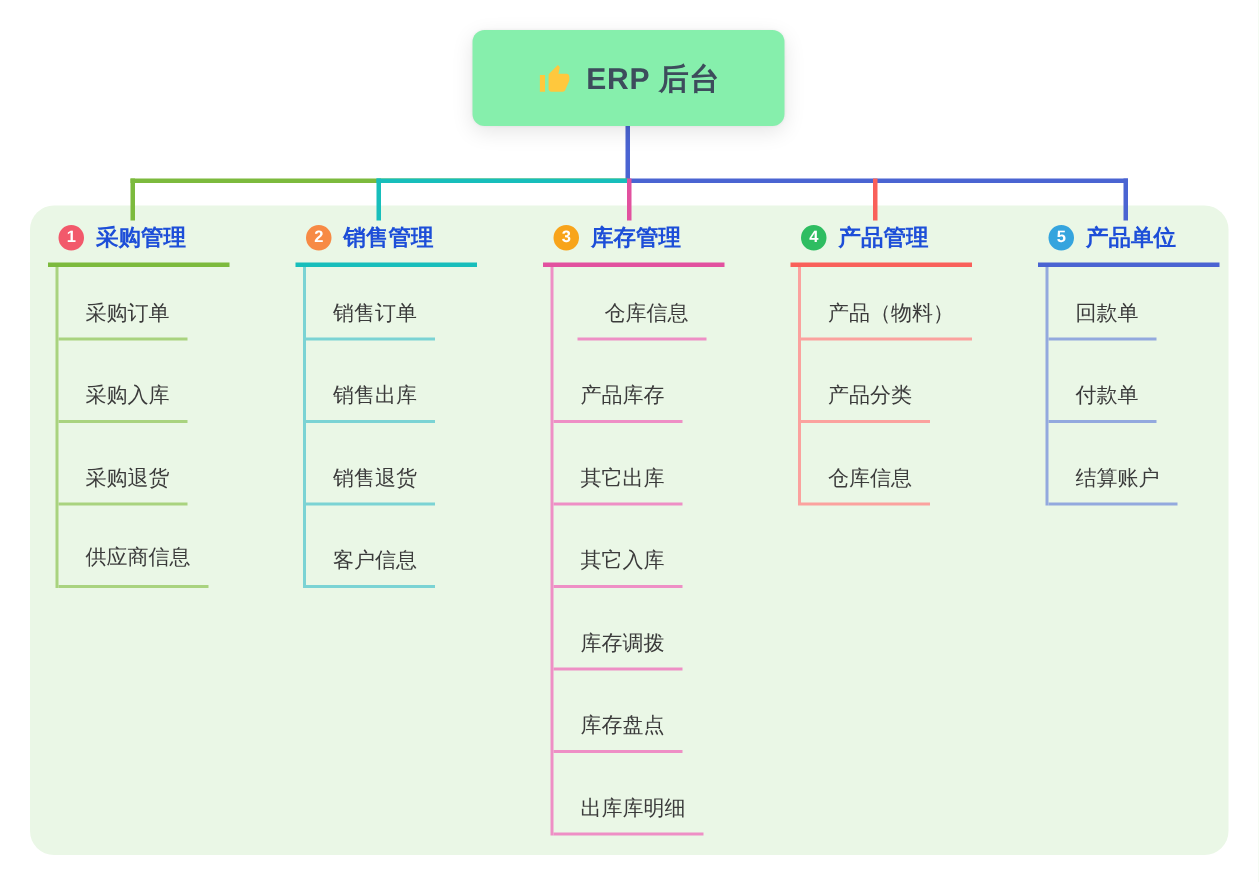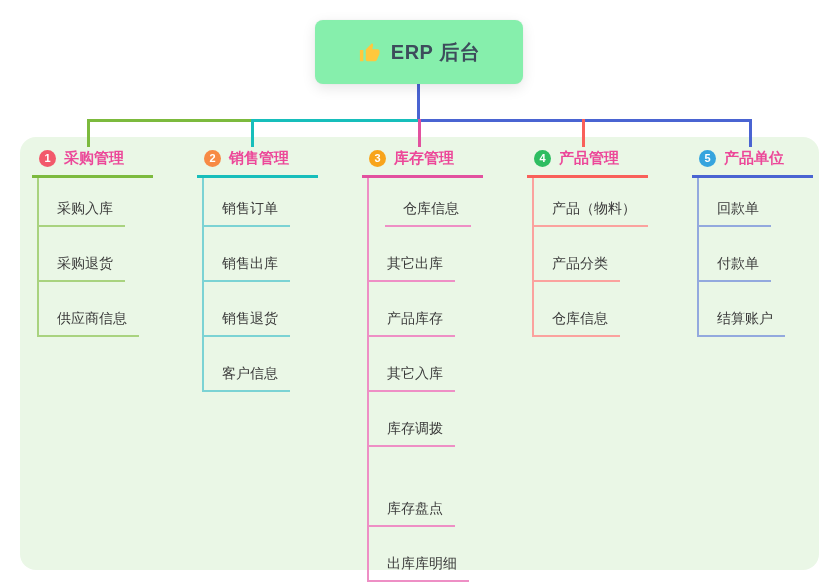--- a/index.html
+++ b/index.html
@@ -31,21 +31,21 @@
   .branch-header {
     display:inline-flex; align-items:center; gap:8px;
     padding:0 12px 7px 7px; min-width:121px; box-sizing:border-box;
     border-bottom:3px solid; cursor:pointer;
   }
   .badge {
     width:17px; height:17px; border-radius:50%; flex:0 0 17px;
     color:#fff; font-size:11px; font-weight:700;
     display:flex; align-items:center; justify-content:center;
   }
-  .branch-label { font-size:15px; font-weight:700; color:#ec4899; white-space:nowrap; }
+  .branch-label { font-size:15px; font-weight:700; color:#1d4ed8; white-space:nowrap; }
   .children { list-style:none; margin:0 0 0 5px; padding:0; border-left:2px solid; }
   .children li {
     display:table; white-space:nowrap;
     font-size:14px; line-height:18px; color:#3b3b3b;
     padding:27px 12px 8px 18px; border-bottom:2px solid;
     cursor:pointer;
   }
   .children li:first-child { padding-top:21px; }
 </style>
 </head>
@@ -72,23 +72,24 @@
     <div class="line drop" style="left: 749px; background: rgb(74, 100, 210);"></div>
   </div>
 
 <div id="branches">
     <div class="branch" style="left: 32px;">
     <div class="branch-header" style="border-bottom-color: rgb(124, 186, 61);">
       <span class="badge" style="background: rgb(242, 89, 107);">1</span>
       <span class="branch-label">采购管理</span>
     </div>
     <ul class="children" style="border-left-color: rgb(169, 211, 127);">
+        <li style="border-bottom-color: rgb(169, 211, 127);">采购订单</li>
         <li style="border-bottom-color: rgb(169, 211, 127);">采购入库</li>
         <li style="border-bottom-color: rgb(169, 211, 127);">采购退货</li>
-        <li style="border-bottom-color: rgb(169, 211, 127);">供应商信息</li>
+        <li style="border-bottom-color: rgb(169, 211, 127); font-family: Liberation Serif, serif;">供应商信息</li>
       </ul>
   </div>
     <div class="branch" style="left: 197px;">
     <div class="branch-header" style="border-bottom-color: rgb(23, 190, 187);">
       <span class="badge" style="background: rgb(247, 138, 69);">2</span>
       <span class="branch-label">销售管理</span>
     </div>
     <ul class="children" style="border-left-color: rgb(123, 211, 212);">
         <li style="border-bottom-color: rgb(123, 211, 212);">销售订单</li>
         <li style="border-bottom-color: rgb(123, 211, 212);">销售出库</li>
@@ -96,25 +97,25 @@
         <li style="border-bottom-color: rgb(123, 211, 212);">客户信息</li>
       </ul>
   </div>
     <div class="branch" style="left: 362px;">
     <div class="branch-header" style="border-bottom-color: rgb(226, 81, 159);">
       <span class="badge" style="background: rgb(248, 164, 27);">3</span>
       <span class="branch-label">库存管理</span>
     </div>
     <ul class="children" style="border-left-color: rgb(238, 143, 197);">
         <li style="border-bottom-color: rgb(238, 143, 197); margin-left: 16px;">仓库信息</li>
+        <li style="border-bottom-color: rgb(238, 143, 197);">产品库存</li>
         <li style="border-bottom-color: rgb(238, 143, 197);">其它出库</li>
-        <li style="border-bottom-color: rgb(238, 143, 197);">产品库存</li>
         <li style="border-bottom-color: rgb(238, 143, 197);">其它入库</li>
         <li style="border-bottom-color: rgb(238, 143, 197);">库存调拨</li>
-        <li style="border-bottom-color: rgb(238, 143, 197); margin-top: 25px;">库存盘点</li>
+        <li style="border-bottom-color: rgb(238, 143, 197);">库存盘点</li>
         <li style="border-bottom-color: rgb(238, 143, 197);">出库库明细</li>
       </ul>
   </div>
     <div class="branch" style="left: 527px;">
     <div class="branch-header" style="border-bottom-color: rgb(249, 96, 90);">
       <span class="badge" style="background: rgb(46, 189, 97);">4</span>
       <span class="branch-label">产品管理</span>
     </div>
     <ul class="children" style="border-left-color: rgb(251, 162, 158);">
         <li style="border-bottom-color: rgb(251, 162, 158);">产品（物料）</li>

